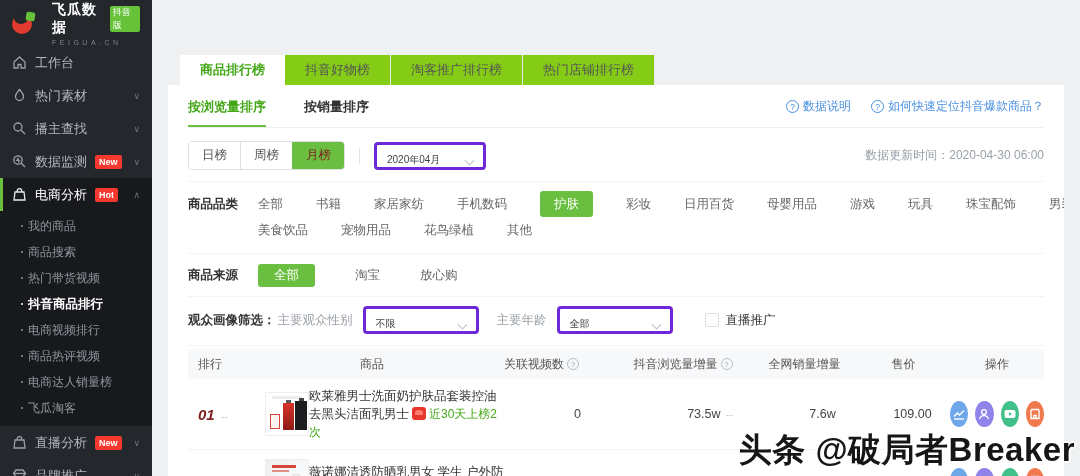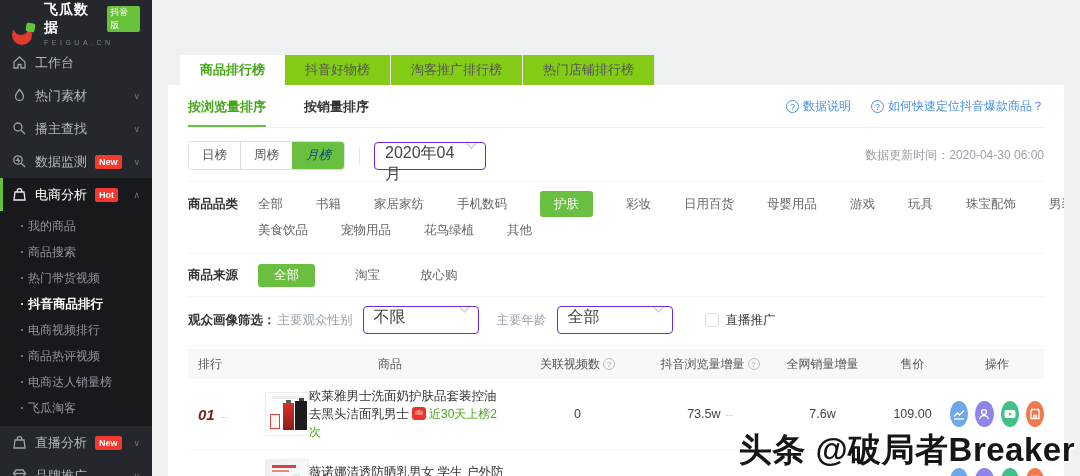--- a/index.html
+++ b/index.html
@@ -1,21 +1,21 @@
 <!DOCTYPE html>
 <html><head>
 <meta charset="utf-8">
 <style>
   * { margin:0; padding:0; box-sizing:border-box; }
   html,body { width:1080px; height:476px; overflow:hidden; }
   body { font-family:"Liberation Sans","DejaVu Sans",sans-serif; background:#eef0f2; position:relative; font-size:13px; color:#333; }
 
   
   .sidebar { position:absolute; left:0; top:0; bottom:0; width:152px; background:#24272c; color:#b3b8bf; z-index:10; }
-  .logo-row { height:46px; display:flex; align-items:flex-end; padding:0 12px; gap:8px; }
+  .logo-row { height:46px; display:flex; align-items:center; padding:0 12px; gap:16px; }
   .logo-mark { position:relative; width:24px; height:24px; flex-shrink:0; }
   .logo-circle { position:absolute; left:0; top:3px; width:20px; height:20px; border-radius:50%; background:#e23a2e; }
   .logo-bite { position:absolute; left:2px; top:1px; width:14px; height:12px; border-radius:50%; background:#24272c; }
   .logo-leaf { position:absolute; right:1px; top:1px; width:9px; height:9px; border-radius:2px; background:#67c23a; transform:rotate(8deg); }
   .logo-text { display:flex; flex-direction:column; }
   .logo-title-row { display:flex; align-items:center; gap:4px; }
   .logo-title { color:#fff; font-size:14px; font-weight:bold; letter-spacing:1px; }
   .douyin-badge { background:#67c23a; color:#fff; font-size:9px; line-height:13px; padding:0 3px; border-radius:2px; }
   .logo-sub { color:#7d838b; font-size:7px; letter-spacing:3.5px; margin-top:2px; }
 
@@ -44,23 +44,23 @@
   .subtab.active { color:#44a718; box-shadow:inset 0 -2px 0 #6abf40; }
   .help-links { margin-left:auto; display:flex; gap:20px; align-items:center; }
   .help-link { color:#4a90e2; font-size:12px; display:flex; align-items:center; gap:4px; cursor:pointer; }
   .qmark { display:inline-block; width:13px; height:13px; line-height:12px; text-align:center; border:1px solid currentColor; border-radius:50%; font-size:9px; }
 
   .section { display:flex; align-items:center; border-bottom:1px solid #f3f4f6; }
   .period-row { padding:13px 0 11px; }
   .btn-group { display:flex; border:1px solid #dcdfe6; border-radius:4px; overflow:hidden; }
   .pbtn { padding:0 13px; height:27px; line-height:27px; font-size:12.5px; color:#555; background:#fff; cursor:pointer; }
   .pbtn + .pbtn { border-left:1px solid #dcdfe6; }
-  .pbtn.active { background:#6abf40; color:#0c4a6e; border-color:#6abf40;font-style:italic; }
+  .pbtn.active { background:#6abf40; color:#7f1d1d; border-color:#6abf40; }
   .vsep { width:1px; height:16px; background:#e2e4e8; margin:0 14px; }
-  .select { display:flex; align-items:flex-start; justify-content:space-between; width:112px; height:28px; border:1px solid #6d28d9; border-radius:4px; padding:0 10px; font-size:16px; color:#444; background:#fff; cursor:pointer; }
+  .select { display:flex; align-items:flex-end; justify-content:space-between; width:112px; height:28px; border:3px solid #6d28d9; border-radius:4px; padding:0 10px; font-size:10px; color:#444; background:#fff; cursor:pointer; }
   .select .arrow { width:7px; height:7px; border-right:1px solid #b8bcc4; border-bottom:1px solid #b8bcc4; transform:rotate(45deg) translate(-2px,-2px); }
   .update-time { margin-left:auto; color:#9aa0a8; font-size:12px; }
 
   .cat-section { padding:9px 0 10px; align-items:flex-start; }
   .filter-label { width:70px; flex-shrink:0; font-weight:bold; color:#333; font-size:12.5px; line-height:26px; }
   .cat-rows { display:flex; flex-direction:column; }
   .cat-row { display:flex; align-items:center; }
   .cat { font-size:12.5px; color:#666; line-height:20px; padding:3px 0; margin-right:33px; cursor:pointer; white-space:nowrap; }
   .cat.selected { background:#6abf40; color:#fff; border-radius:3px; padding:3px 14px; }
 
@@ -68,21 +68,21 @@
   .src { font-size:12.5px; color:#666; margin-right:40px; cursor:pointer; }
   .src.selected { background:#6abf40; color:#fff; border-radius:3px; padding:3px 16px; }
 
   .aud-row { padding:9px 0 11px; }
   .aud-sub { color:#9aa0a8; font-size:12.5px; margin:0 10px 0 2px; }
   .aud-sub2 { margin-left:18px; }
   .checkbox { width:14px; height:14px; border:1px solid #dcdfe6; border-radius:2px; background:#fff; margin-left:32px; cursor:pointer; flex-shrink:0; }
   .chk-label { margin-left:7px; font-size:12.5px; color:#333; }
 
   
-  .thead { display:flex; align-items:center; background:#f7f8fa; height:30px; margin-top:3px; color:#555; font-size:12px; }
+  .thead { display:flex; align-items:center; background:#f7f8fa; height:30px; margin-top:3px; color:#555; font-size:12px;gap:9px; }
   .col-rank { width:62px; padding-left:10px; }
   .col-product { flex:1; padding-left:15px; }
   .thead .col-product { padding-left:25px;text-align:center; }
   .col-videos { width:145px; text-align:center; }
   .col-views { width:120px; text-align:center; }
   .col-sales { width:105px; text-align:center; }
   .col-price { width:75px; text-align:center; }
   .col-actions { width:94px; text-align:center; }
   .th-help { display:inline-block; width:12px; height:12px; line-height:11px; text-align:center; border:1px solid #b9bec6; color:#9aa0a8; border-radius:50%; font-size:8px; margin-left:3px; vertical-align:1px; cursor:pointer; }
 

